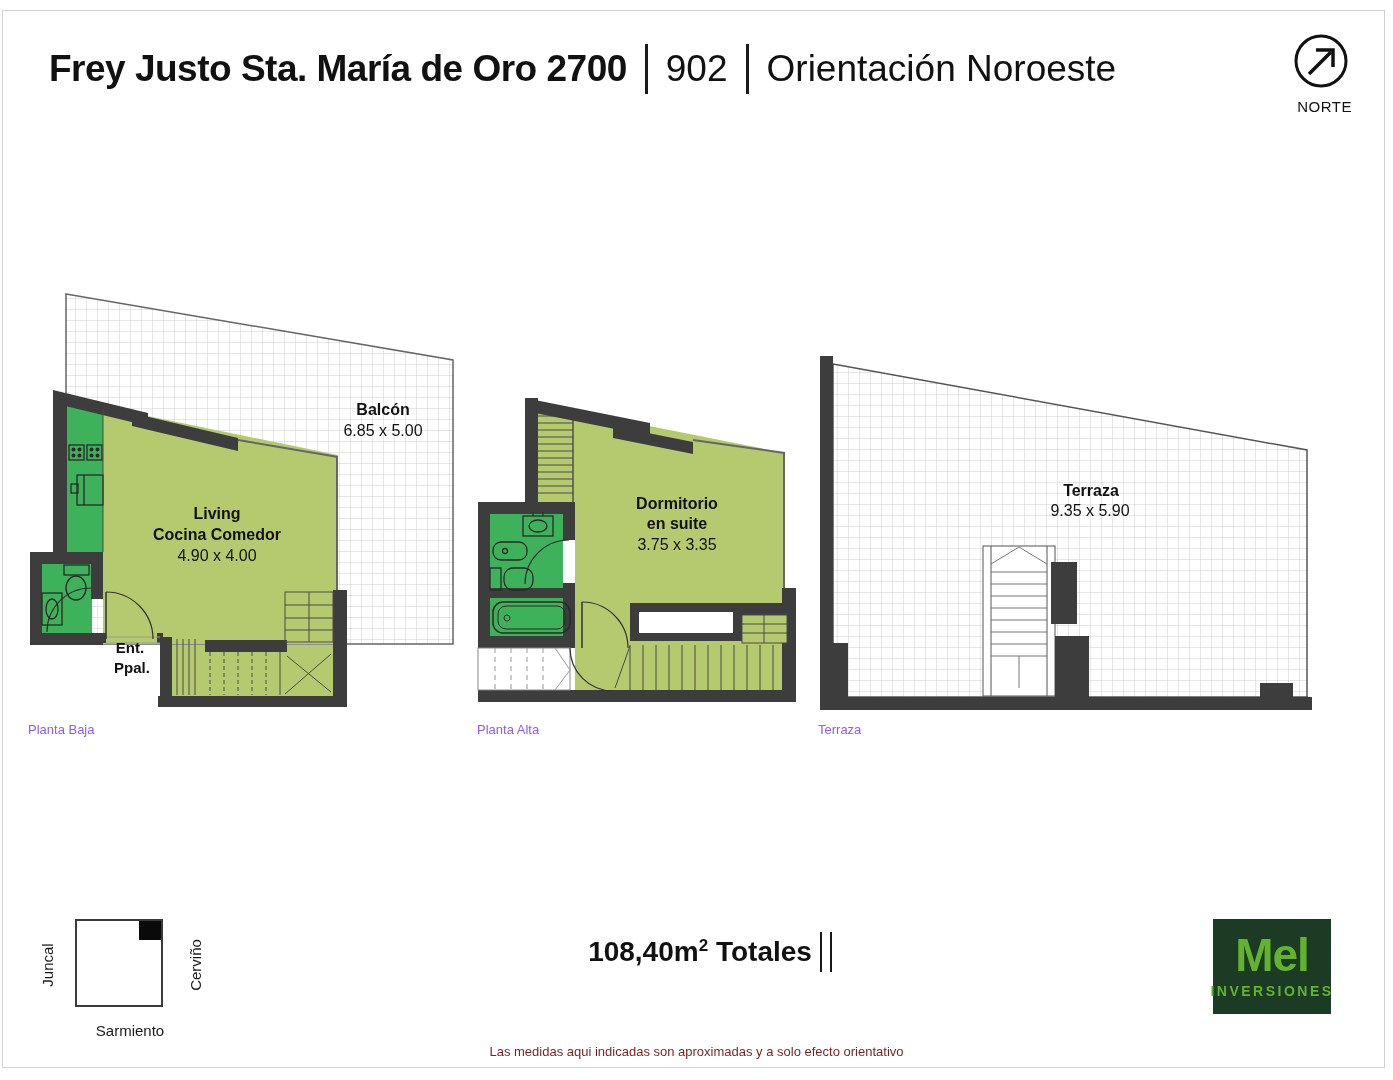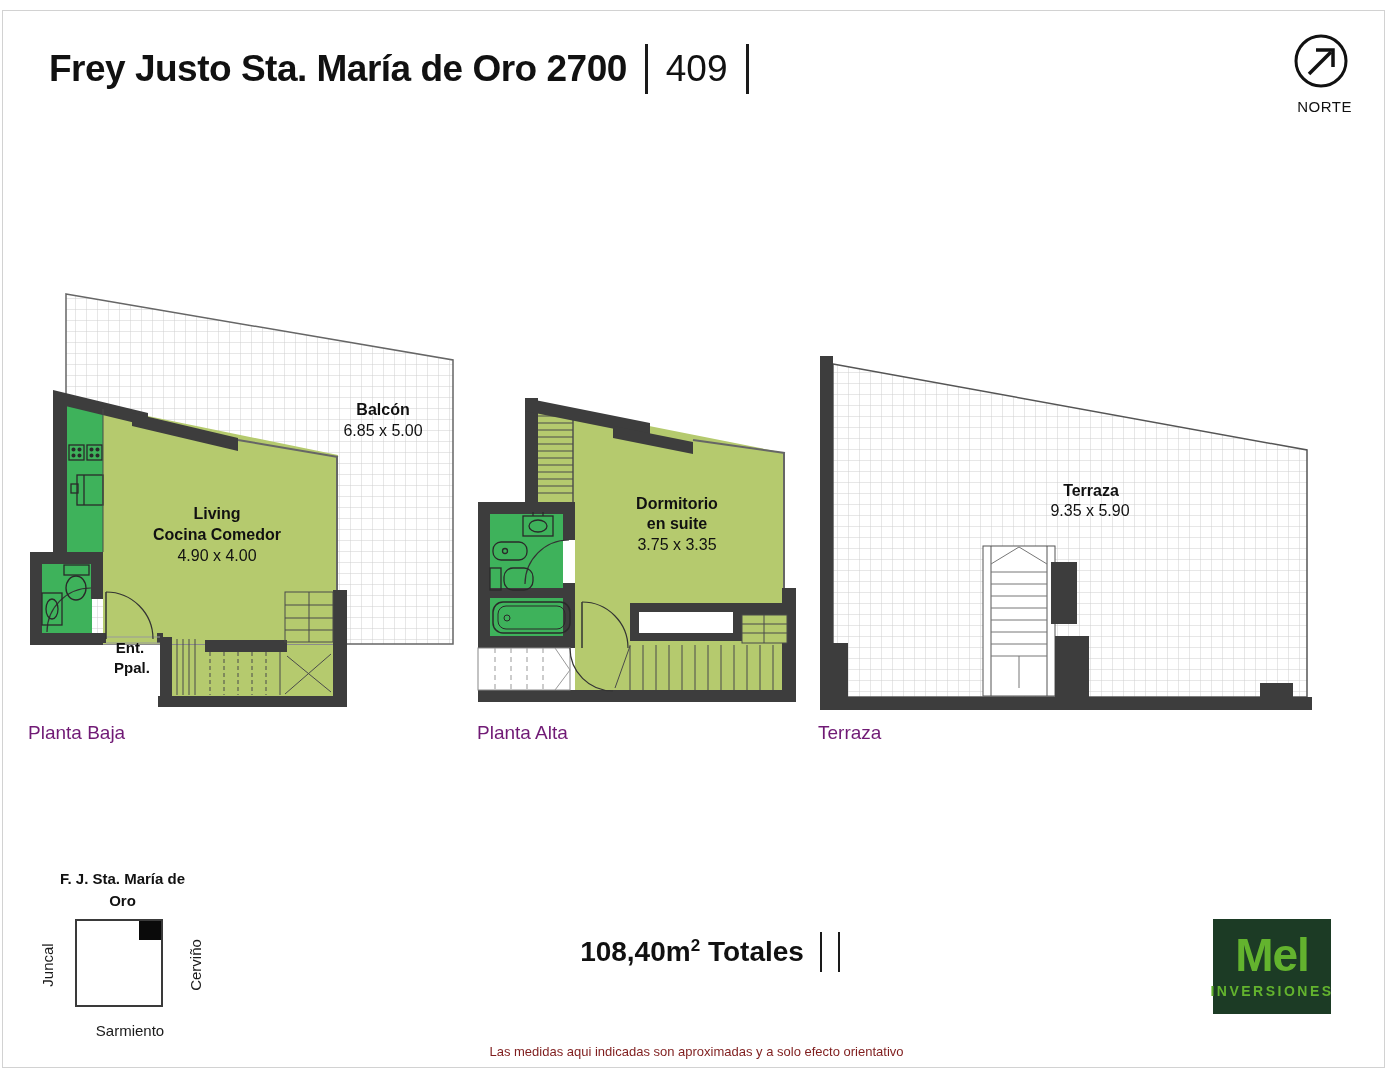--- a/index.html
+++ b/index.html
@@ -8,34 +8,34 @@
   .frame{position:absolute;left:2px;top:10px;width:1383px;height:1058px;border:1px solid #d2d2d2;box-sizing:border-box;}
   
   .header{position:absolute;left:49px;top:38px;height:62px;display:flex;align-items:center;gap:18px;white-space:nowrap;justify-content:flex-end;}
   .title-bold{font-size:37px;font-weight:bold;letter-spacing:-0.5px;}
   .title-reg{font-size:37px;font-weight:400;}
   .hsep{width:3px;height:50px;background:#1a1a1a;}
   
   .north{position:absolute;left:1282px;top:30px;width:70px;text-align:right;}
   .north-label{font-size:15px;margin-top:2px;letter-spacing:0.5px;}
   
-  .plan-caption{position:absolute;font-size:19px;color:#701a75;}
+  .plan-caption{position:absolute;font-size:13px;color:#8b5cf6;}
   
   svg text{font-family:"Liberation Sans", sans-serif;fill:#111;}
   .t-bold{font-weight:bold;font-size:16px;}
   .t-reg{font-size:16px;}
   .t-small-bold{font-weight:bold;font-size:15px;}
   
   .map-title{position:absolute;left:30px;top:868px;width:185px;text-align:center;font-weight:bold;font-size:15px;line-height:1.45;}
   .map-square{position:absolute;left:75px;top:919px;width:88px;height:88px;border:2px solid #3a3a3a;box-sizing:border-box;background:#fff;}
   .map-corner{position:absolute;right:0;top:0;width:22px;height:19px;background:#0a0a0a;}
   .street{position:absolute;width:110px;height:18px;text-align:center;font-size:15px;color:#1a1a1a;}
   .street.v{transform:rotate(-90deg);}
   
-  .totals{position:absolute;left:300px;top:932px;width:820px;display:flex;align-items:center;justify-content:center;gap:16px;white-space:nowrap;}
+  .totals{position:absolute;left:300px;top:932px;width:820px;display:flex;align-items:center;justify-content:center;gap:8px;white-space:nowrap;}
   .tot-item{font-size:28px;}
   .tot-item sup{font-size:17px;}
   .tot-bold{font-weight:bold;}
   .tsep{width:2px;height:40px;background:#1a1a1a;}
   
   .logo{position:absolute;left:1213px;top:919px;width:118px;height:95px;background:#1c3b25;display:flex;flex-direction:column;align-items:center;justify-content:center;}
   .logo-brand{color:#63b32e;font-weight:bold;font-size:46px;line-height:0.95;letter-spacing:-1px;}
   .logo-sub{color:#63b32e;font-weight:bold;font-size:14px;letter-spacing:2.5px;margin-top:5px;}
   
   .disclaimer{position:absolute;left:0;top:1044px;width:100%;text-align:center;font-size:13px;color:#7f1d1d;}
@@ -43,22 +43,23 @@
 </style>
 </head>
 <body>
 
 <div id="stage">
   <div class="frame"></div>
 
   <div class="header">
     <span class="title-bold">Frey Justo Sta. María de Oro 2700</span>
     <span class="hsep"></span>
-    <span class="title-reg">409</span>
+    <span class="title-reg">902</span>
     <span class="hsep"></span>
+    <span class="title-reg">Orientación Noroeste</span>
   </div>
 
   <div class="north">
     <svg width="62" height="62" viewBox="0 0 62 62">
       <circle cx="31" cy="31" r="25" fill="none" stroke="#111" stroke-width="3"></circle>
       <line x1="19" y1="44" x2="41" y2="22" stroke="#111" stroke-width="3.5"></line>
       <polyline points="26,20 43,20 43,37" fill="none" stroke="#111" stroke-width="3.5"></polyline>
     </svg>
     <div class="north-label">NORTE</div>
   </div>
@@ -306,24 +307,20 @@
     </g>
 
     <text x="276" y="146" text-anchor="middle" class="t-bold">Terraza</text>
     <text x="275" y="166" text-anchor="middle" class="t-reg">9.35 x 5.90</text>
   </svg>
 
   <div class="plan-caption" style="left:28px;top:722px;">Planta Baja</div>
   <div class="plan-caption" style="left:477px;top:722px;">Planta Alta</div>
   <div class="plan-caption" style="left:818px;top:722px;">Terraza</div>
 
-  <div class="map-title">
-    <div>F. J. Sta. María de</div>
-    <div>Oro</div>
-  </div>
   <div class="map-square">
     <div class="map-corner"></div>
   </div>
   <div class="street v" style="left:-7px;top:956px;">Juncal</div>
   <div class="street v" style="left:141px;top:956px;">Cerviño</div>
   <div class="street" style="left:75px;top:1022px;">Sarmiento</div>
 
   <div class="totals">
     <span class="tot-item tot-bold"><span>108,40m</span><sup>2</sup>&nbsp;<span>Totales</span></span>
     <span class="tsep"></span>

